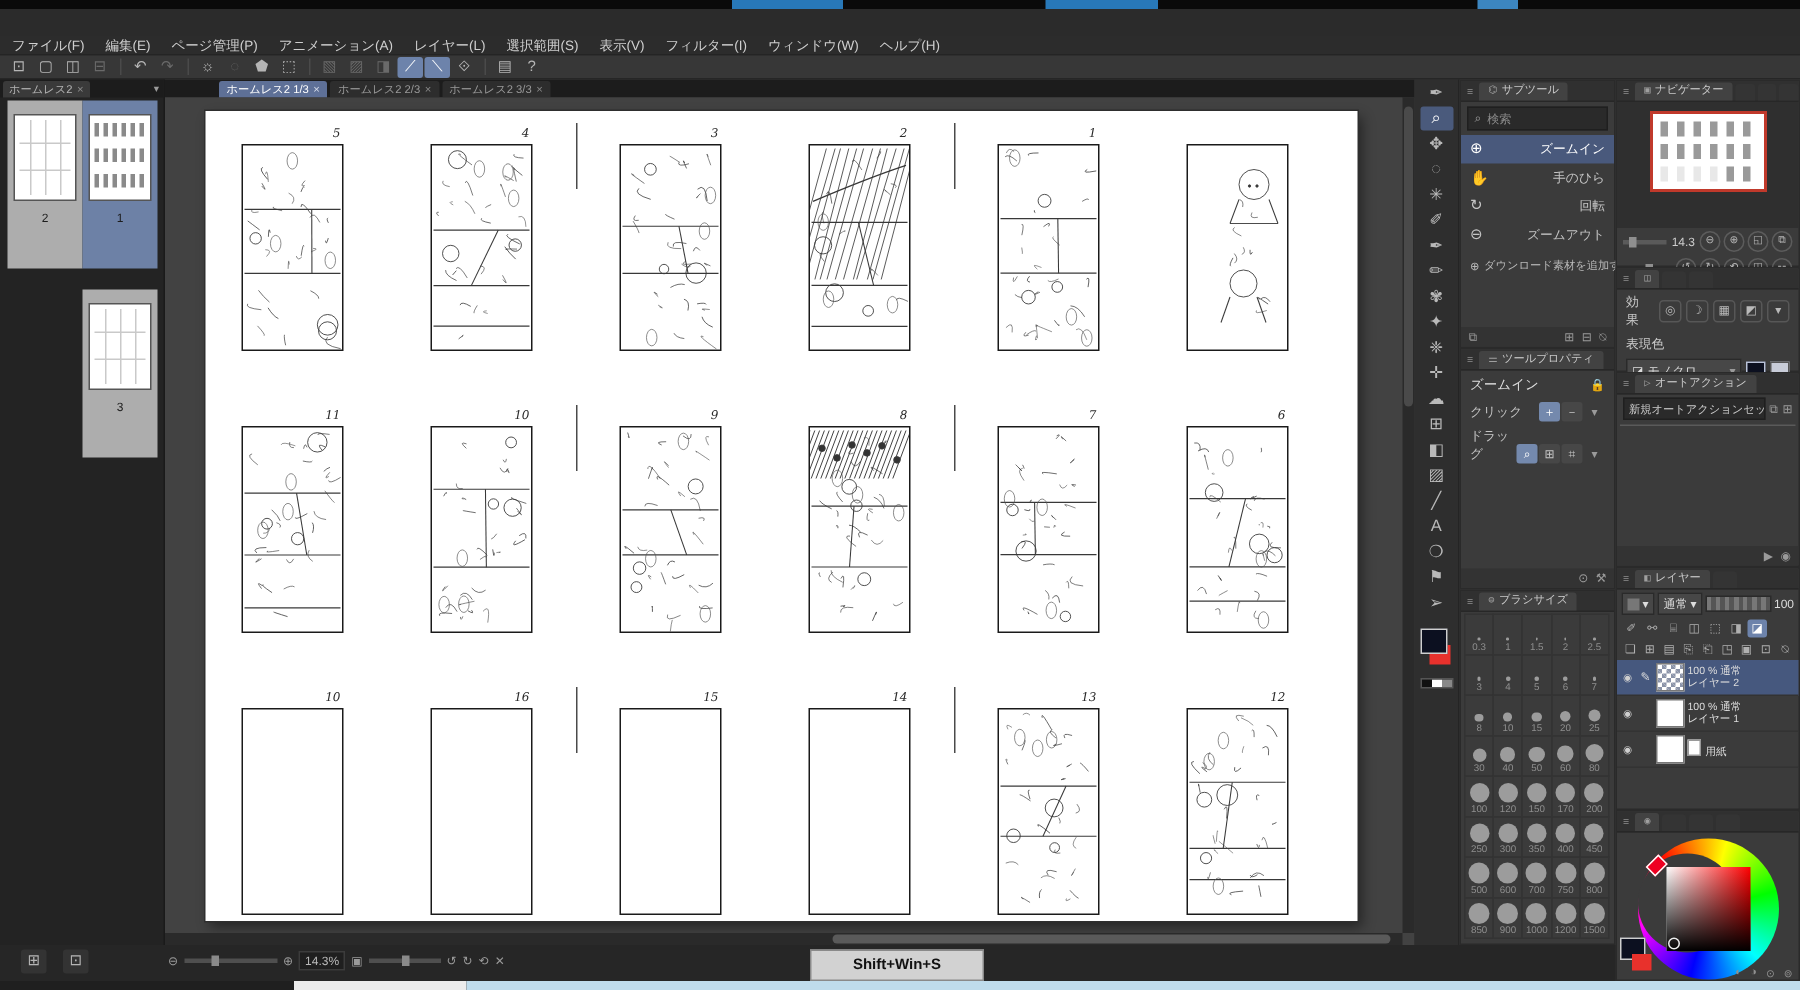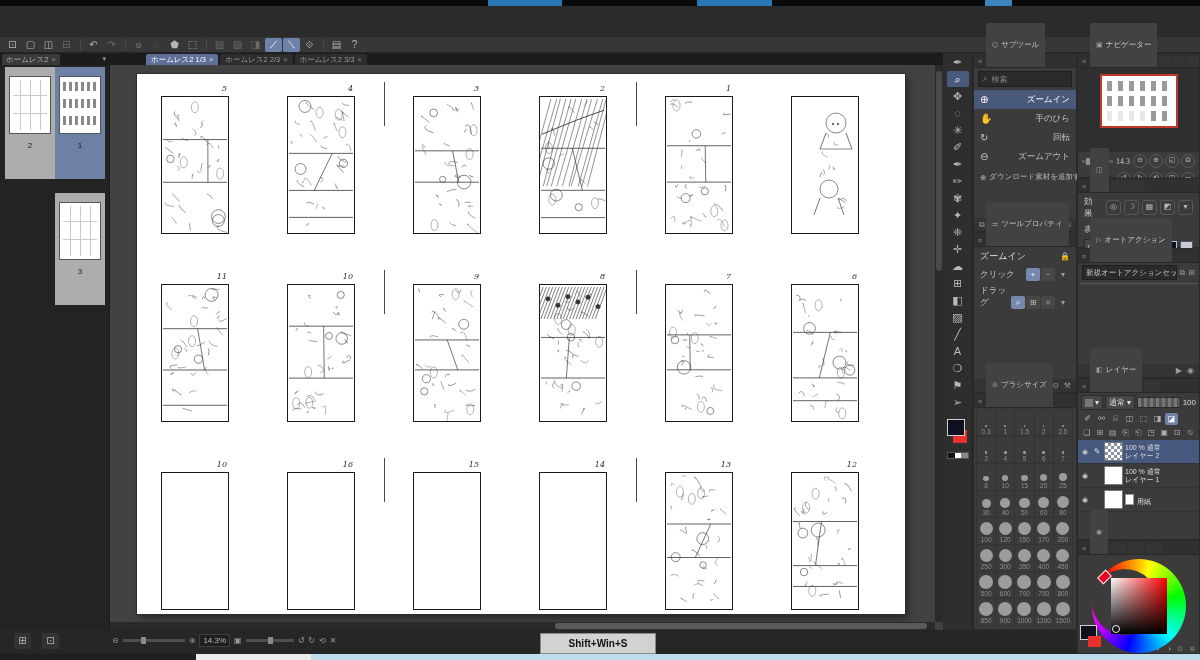--- a/index.html
+++ b/index.html
@@ -53,21 +53,21 @@
   .tool{width:22px;height:16px;margin:1px auto 0;text-align:center;line-height:16px;font-size:11px;color:#b9b9b9;border-radius:2px;}
   .tool.sel{background:#4a5a7c;color:#fff;}
   .swatches{position:relative;width:24px;height:30px;margin:8px auto 0;}
   .sw-bg{position:absolute;left:7px;top:12px;width:14px;height:13px;background:#e8312c;}
   .sw-fg{position:absolute;left:1px;top:1px;width:16px;height:15px;background:#0c1020;border:1px solid #cfcfcf;}
   .sw-strip{width:20px;height:5px;margin:4px auto 0;background:linear-gradient(to right,#111 33%,#fff 33%,#fff 66%,#888 66%);border:1px solid #555;}
   
   .panel{position:absolute;background:#3b3b3b;box-sizing:border-box;border:1px solid #2a2a2a;}
   .phead{height:13px;background:#303030;display:flex;align-items:flex-end;border-bottom:1px solid #272727;}
   .phead .burger{font-size:7px;color:#8f8f8f;margin:0 4px 2px 4px;}
-  .ptab{background:#424242;color:#c9c9c9;font-size:7.5px;height:12px;line-height:12px;padding:16px 6px;border-radius:2px 2px 0 0;white-space:nowrap;display:flex;align-items:center;gap:3px;}
+  .ptab{background:#424242;color:#c9c9c9;font-size:7.5px;height:12px;line-height:12px;padding:0 6px;border-radius:2px 2px 0 0;white-space:nowrap;display:flex;align-items:center;gap:3px;font-family:Liberation Mono, monospace;}
   .ptab .ticon{font-size:7px;color:#9f9f9f;}
   .stub{width:16px;height:11px;background:#343434;border-radius:2px 2px 0 0;margin-left:2px;}
   
   .search-row{margin:3px 4px;height:14px;background:#2a2a2a;border:1px solid #1f1f1f;display:flex;align-items:center;padding:0 4px;color:#9a9a9a;}
   .search-row .q{font-size:8px;margin-right:4px;}
   .search-row .ph{font-size:8px;color:#8a8a8a;}
   .st-item{height:19px;display:flex;align-items:center;padding:0 6px;color:#c5c5c5;}
   .st-item.sel{background:#49597c;color:#fff;}
   .st-item .ic{width:16px;font-size:10px;}
   .st-item .lb{margin-left:auto;font-size:8.5px;}
@@ -85,21 +85,21 @@
   .tp-btn.dd{background:transparent;color:#9a9a9a;}
   
   .bs-grid{display:grid;grid-template-columns:repeat(5,1fr);margin:2px 3px;}
   .bs-cell{height:25px;border:1px solid #333;margin:-1px 0 0 -1px;display:flex;flex-direction:column;align-items:center;justify-content:flex-end;padding-bottom:1px;}
   .bs-dot{border-radius:50%;background:#9c9c9c;margin-bottom:1px;}
   .bs-num{font-size:6.5px;color:#8f8f8f;line-height:7px;}
   
   .nav-preview{height:84px;background:#2f2f2f;position:relative;}
   .nav-thumb{position:absolute;left:24px;top:8px;width:74px;height:50px;background:#fff;outline:2px solid #c0392b;}
   .nav-thumb .r{position:absolute;background:#9a9a9a;}
-  .nav-ctl{display:flex;align-items:center;gap:3px;padding:2px 4px;font-family:Liberation Serif, serif;}
+  .nav-ctl{display:flex;align-items:center;gap:3px;padding:2px 4px;}
   .nav-track{width:34px;height:3px;background:#5a5a5a;position:relative;}
   .nav-track .nth{position:absolute;left:4px;top:-2px;width:5px;height:7px;background:#8f8f8f;}
   .nav-val{font-size:8px;color:#ccc;}
   .nbtn{width:12px;height:12px;line-height:11px;text-align:center;border:1px solid #5c5c5c;border-radius:50%;font-size:7px;color:#b5b5b5;}
   
   .lp-label{font-size:8.5px;color:#c9c9c9;padding:3px 6px 1px;}
   .lp-icons{display:flex;justify-content:flex-end;gap:3px;padding:1px 6px;}
   .lp-ic{width:13px;height:13px;line-height:12px;text-align:center;border:1px solid #575757;border-radius:3px;font-size:8px;color:#b9b9b9;}
   .lp-exprow{display:flex;align-items:center;gap:3px;padding:2px 6px;}
   .lp-select{flex:1;height:14px;background:#474747;border:1px solid #2a2a2a;display:flex;align-items:center;gap:3px;padding:0 3px;font-size:8px;color:#ddd;}
@@ -154,20 +154,32 @@
 
 <div id="app">
 
   <div class="top-strip" id="topStrip">
       <div class="seg" style="left: 488px; width: 74px; background: rgb(40, 120, 184);"></div>
       <div class="seg" style="left: 697px; width: 75px; background: rgb(40, 120, 184);"></div>
       <div class="seg" style="left: 985px; width: 27px; background: rgb(60, 134, 192);"></div>
     </div>
 
 
+  <div class="menu-bar" id="menuBar">
+      <span class="mi">ファイル(F)</span>
+      <span class="mi">編集(E)</span>
+      <span class="mi">ページ管理(P)</span>
+      <span class="mi">アニメーション(A)</span>
+      <span class="mi">レイヤー(L)</span>
+      <span class="mi">選択範囲(S)</span>
+      <span class="mi">表示(V)</span>
+      <span class="mi">フィルター(I)</span>
+      <span class="mi">ウィンドウ(W)</span>
+      <span class="mi">ヘルプ(H)</span>
+    </div>
 
   <div class="toolbar" id="toolBar">
       <span class="tb">⊡</span>
       <span class="tb">▢</span>
       <span class="tb">◫</span>
       <span class="tb dim">⊟</span>
       <span class="sep"></span>
       <span class="tb">↶</span>
       <span class="tb dim">↷</span>
       <span class="sep"></span>

